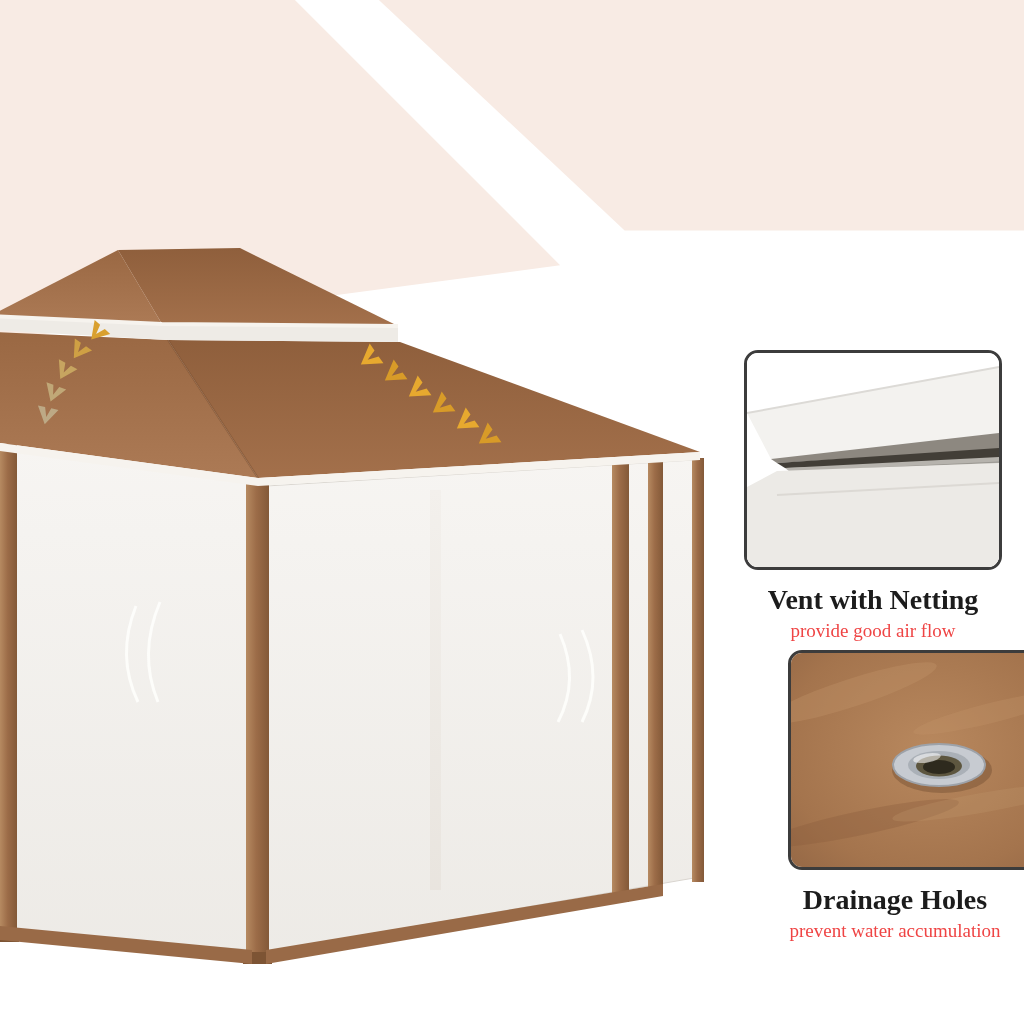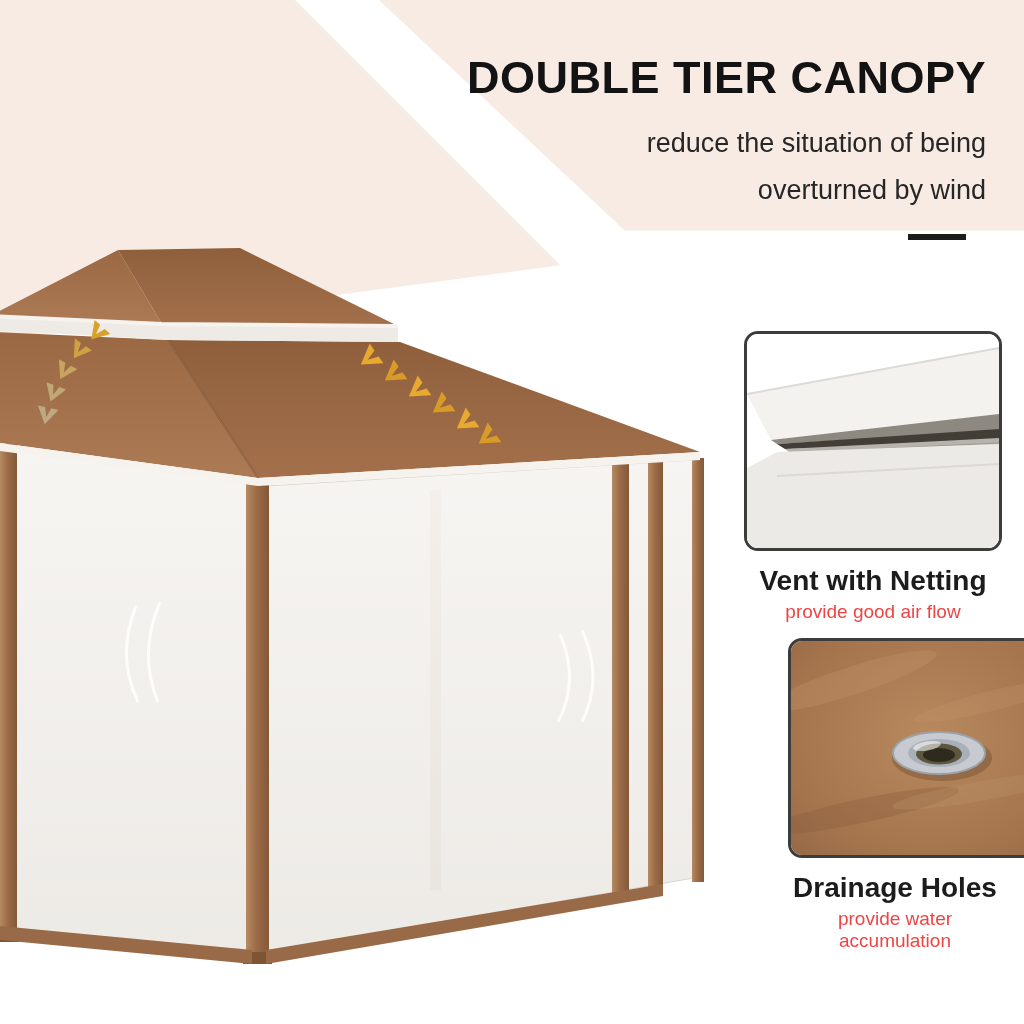--- a/index.html
+++ b/index.html
@@ -19,44 +19,38 @@
   }
   .header .sub{margin:0;font-size:27px;color:#262626;line-height:1.0;}
   .header .sub1{margin-top:26px;}
   .header .sub2{margin-top:20px;}
   .dash{width:58px;height:6px;background:#1c1c1c;margin:30px 20px 0 auto;}
 
   
   .gazebo{position:absolute;left:0;top:238px;width:715px;height:786px;z-index:2;}
 
   
-  .features{position:absolute;left:744px;top:331px;width:258px;z-index:5;}
+  .features{position:absolute;left:744px;top:350px;width:258px;z-index:5;font-family:Liberation Serif, serif;}
   .feature{text-align:center;}
-  .feature + .feature{margin-top:15px;padding-left:44px;}
+  .feature + .feature{margin-top:8px;padding-left:44px;}
   .feature-img{
     width:252px;height:214px;border:3px solid #3c3c3c;border-radius:14px;
     overflow:hidden;background:#fff;margin:0 auto;
   }
   .feature h2{margin:14px 0 0;font-size:28px;font-weight:700;color:#1c1c1c;}
   .feature p{margin:4px 0 0;font-size:19px;color:#ef4444;}
 </style>
 </head>
 <body>
 
 <div class="canvas">
 
   <div class="banner banner-left"></div>
   <div class="banner banner-right"></div>
 
-  <header class="header">
-    <h1>DOUBLE TIER CANOPY</h1>
-    <p class="sub sub1">reduce the situation of being</p>
-    <p class="sub sub2">overturned by wind</p>
-    <div class="dash"></div>
-  </header>
 
   <div class="gazebo">
     <svg width="715" height="786" viewBox="0 0 715 786">
       <defs>
         <linearGradient id="postG" x1="0" y1="0" x2="1" y2="0">
           <stop offset="0" stop-color="#b68a61"></stop>
           <stop offset="0.45" stop-color="#9c6c48"></stop>
           <stop offset="1" stop-color="#835938"></stop>
         </linearGradient>
         <linearGradient id="roofL" x1="0" y1="0" x2="0" y2="1">
@@ -175,18 +169,18 @@
             <ellipse cx="148" cy="112" rx="46" ry="21" fill="#c7cbd1"></ellipse>
             <ellipse cx="148" cy="112" rx="46" ry="21" fill="none" stroke="#9da2a9" stroke-width="2"></ellipse>
             <ellipse cx="148" cy="112" rx="31" ry="14" fill="#aab0b7"></ellipse>
             <ellipse cx="148" cy="113" rx="23" ry="10.5" fill="#5d563f"></ellipse>
             <ellipse cx="148" cy="114" rx="16" ry="7" fill="#2e2a1e"></ellipse>
             <ellipse cx="136" cy="105" rx="14" ry="4.5" fill="#ffffff" opacity="0.55" transform="rotate(-10 136 105)"></ellipse>
           </g>
         </svg>
       </div>
       <h2>Drainage Holes</h2>
-      <p>provide water accumulation</p>
+      <p>prevent water accumulation</p>
     </div>
 
   </aside>
 
 </div>
 
 </body></html>

